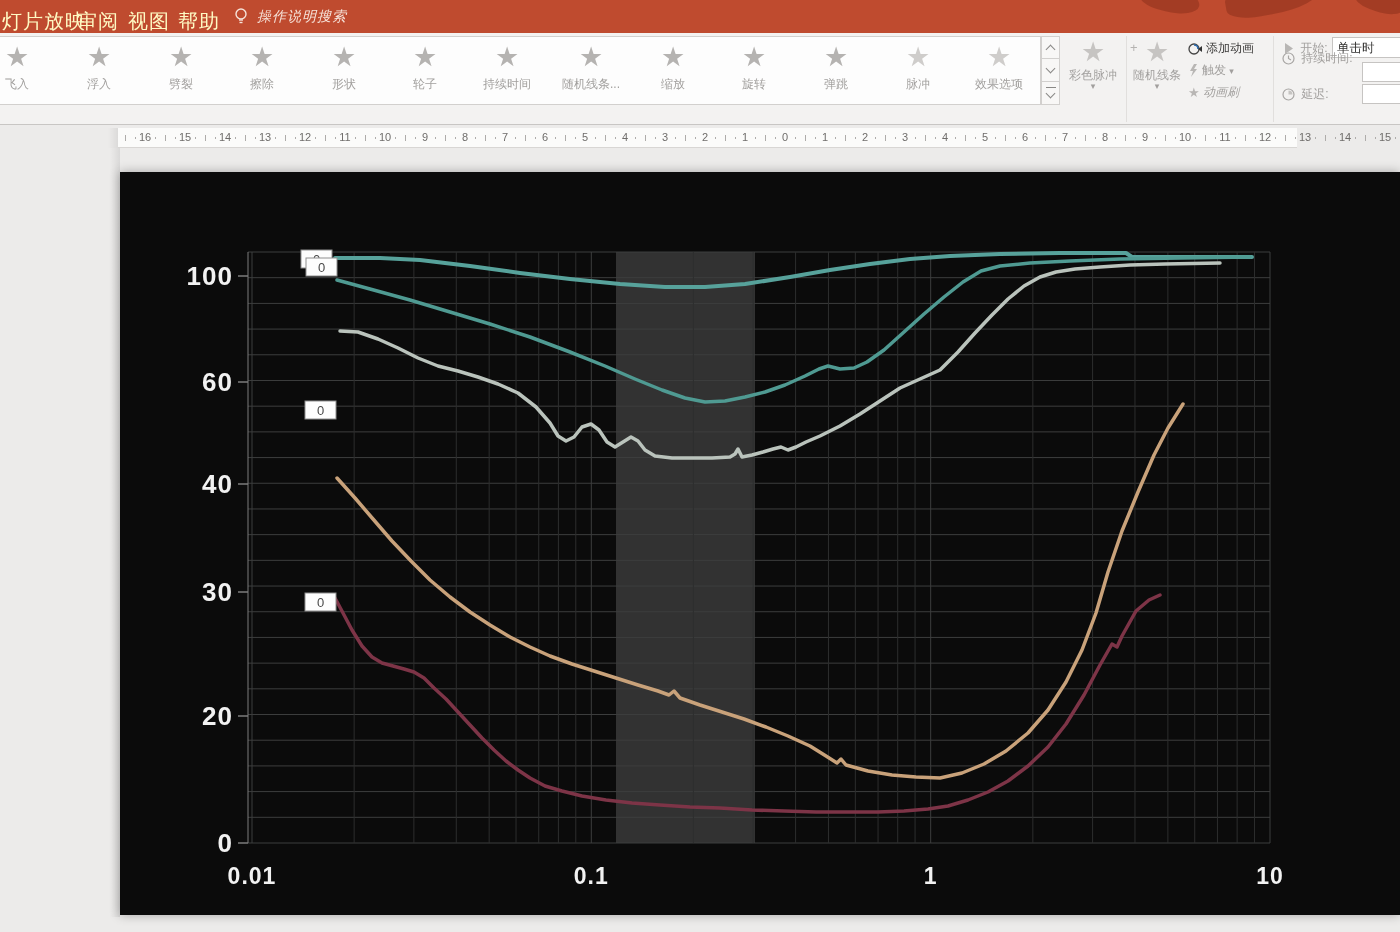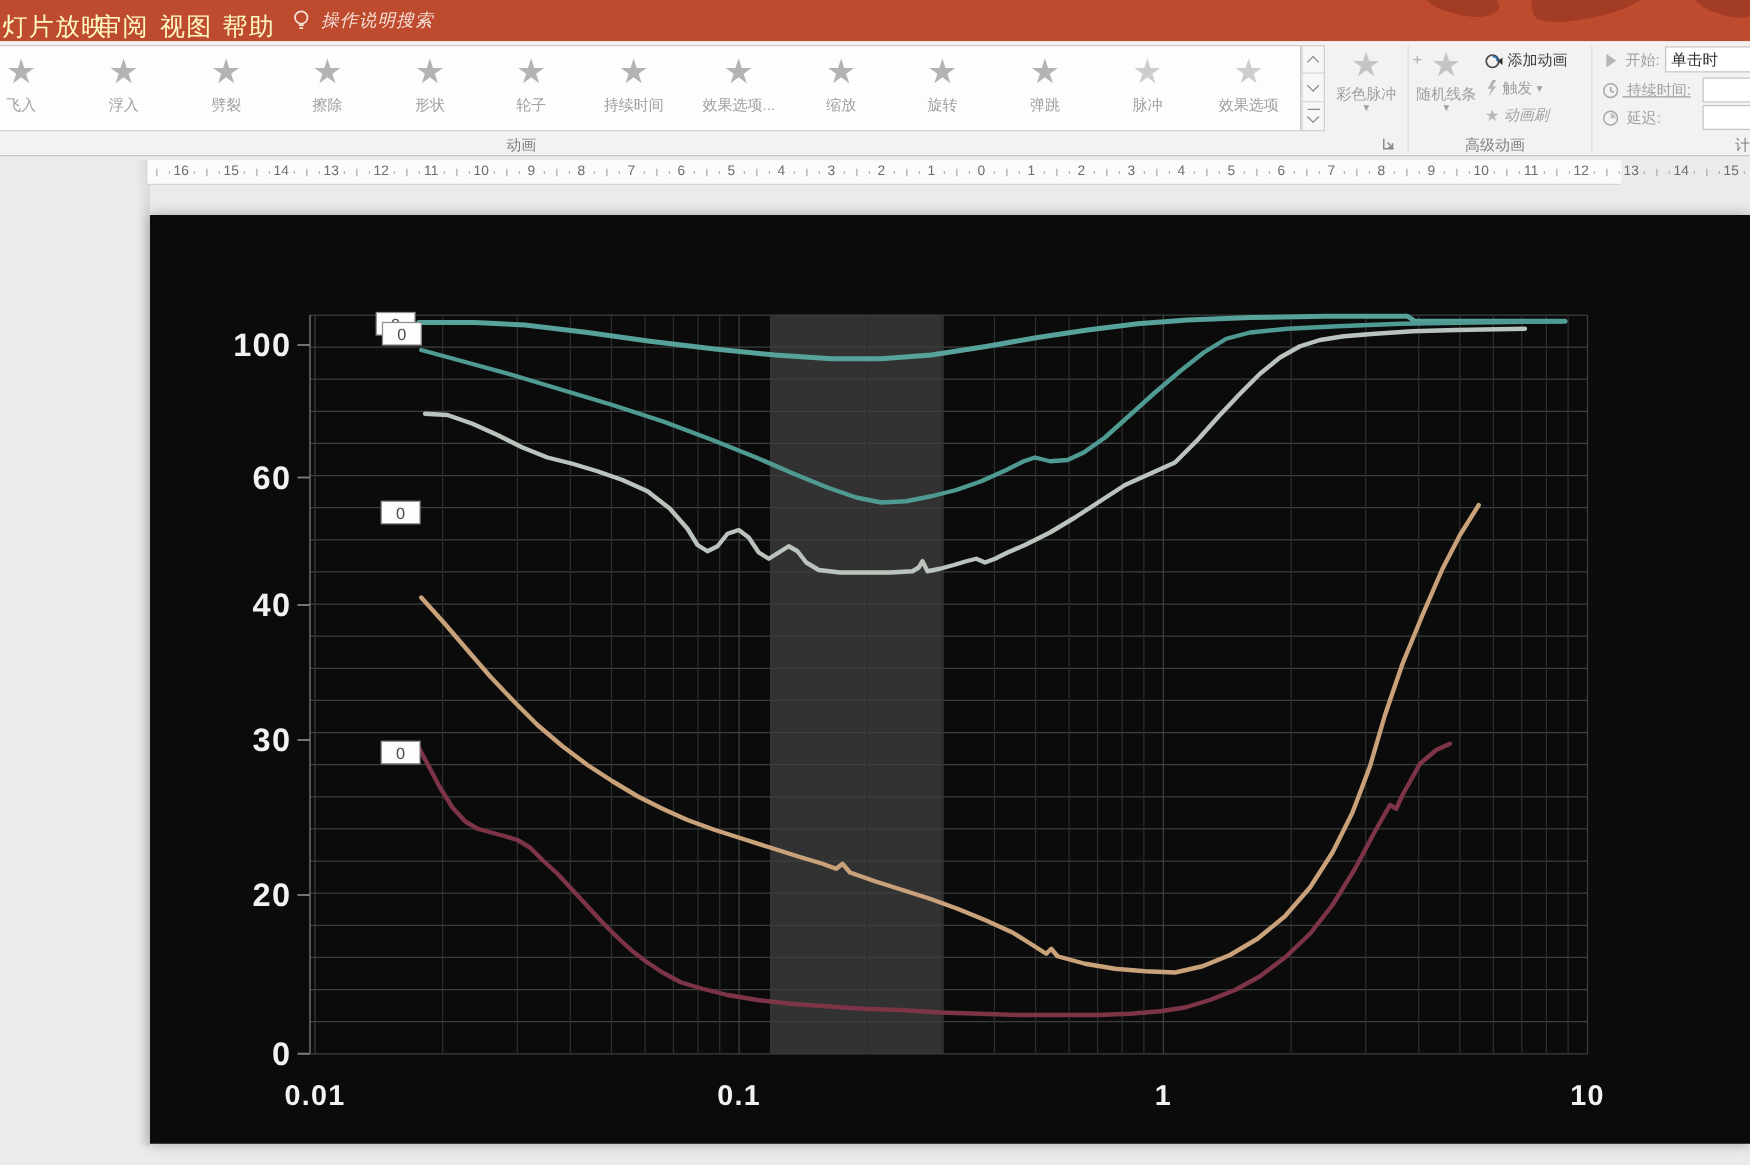--- a/index.html
+++ b/index.html
@@ -101,21 +101,21 @@
       <div class="gal-item" style="left: 386px;">
         <span class="gal-star">★</span>
         <span class="gal-label">轮子</span>
       </div>
       <div class="gal-item" style="left: 468px;">
         <span class="gal-star">★</span>
         <span class="gal-label">持续时间</span>
       </div>
       <div class="gal-item" style="left: 552px;">
         <span class="gal-star">★</span>
-        <span class="gal-label">效果选项...</span>
+        <span class="gal-label">随机线条...</span>
       </div>
       <div class="gal-item" style="left: 634px;">
         <span class="gal-star">★</span>
         <span class="gal-label">缩放</span>
       </div>
       <div class="gal-item" style="left: 715px;">
         <span class="gal-star">★</span>
         <span class="gal-label">旋转</span>
       </div>
       <div class="gal-item" style="left: 797px;">
@@ -180,47 +180,38 @@
   <div class="vsep" style="left:1273px;"></div>
 
   <div class="time-row" style="left:1284px; top:7px;">
     <svg width="10" height="11" viewBox="0 0 10 11">
         <polygon points="1,0 9,5.5 1,11" fill="#b8b6b4"></polygon>
       </svg>
     <span>开始:</span>
   </div>
   <div id="start-combo">单击时</div>
 
-  <div class="time-row" style="left:1282px; top:31px;text-decoration:underline;">
+  <div class="time-row" style="left:1282px; top:17px;">
     <svg width="13" height="13" viewBox="0 0 13 13">
       <circle cx="6.5" cy="6.5" r="5.5" fill="none" stroke="#a8a6a4" stroke-width="1.2"></circle>
       <path d="M6.5,3.5 L6.5,6.5 L9,8" fill="none" stroke="#a8a6a4" stroke-width="1.2"></path>
     </svg>
     <span>持续时间:</span>
   </div>
   <input class="mini-input" style="left: 1362px; top: 29px;" value="">
 
   <div class="time-row" style="left:1282px; top:53px;">
     <svg width="13" height="13" viewBox="0 0 13 13">
       <circle cx="6.5" cy="6.5" r="5.5" fill="none" stroke="#a8a6a4" stroke-width="1.2"></circle>
       <path d="M6.5,6.5 L6.5,2.5 A4,4 0 0 1 10.5,6.5 Z" fill="#c6c4c2" stroke="none"></path>
     </svg>
     <span>延迟:</span>
   </div>
   <input class="mini-input" style="left: 1362px; top: 51px;" value="">
 
-  <div id="group-row">
-    <span class="group-label" style="left:405px;">动画</span>
-    <svg id="dialog-launcher" viewBox="0 0 13 13">
-      <path d="M2,2 L2,10 L10,10" fill="none" stroke="#8a8886" stroke-width="1.2"></path>
-      <path d="M5,5 L9,9 M9,5.5 L9,9 L5.5,9" fill="none" stroke="#8a8886" stroke-width="1.2"></path>
-    </svg>
-    <span class="group-label" style="left:1172px;">高级动画</span>
-    <span class="group-label" style="left:1388px;">计</span>
-  </div>
 </div>
 
 <div id="workspace">
   <div id="ruler">
       <span class="rul-num" style="left: 27px;">16</span>
       <span class="rul-num" style="left: 67px;">15</span>
       <span class="rul-num" style="left: 107px;">14</span>
       <span class="rul-num" style="left: 147px;">13</span>
       <span class="rul-num" style="left: 187px;">12</span>
       <span class="rul-num" style="left: 227px;">11</span>

